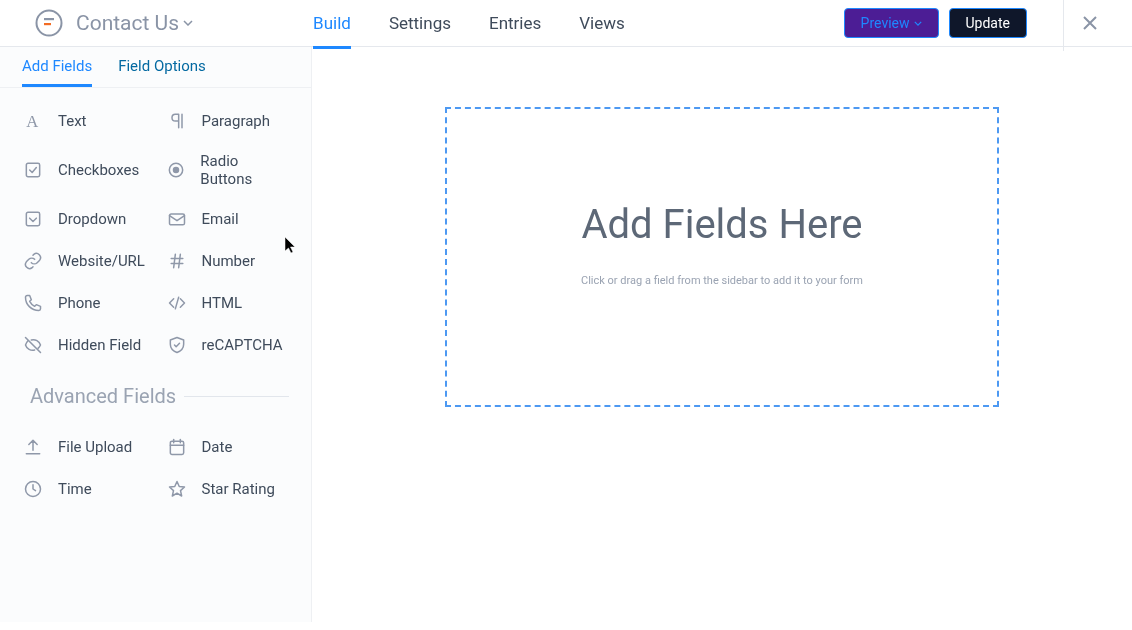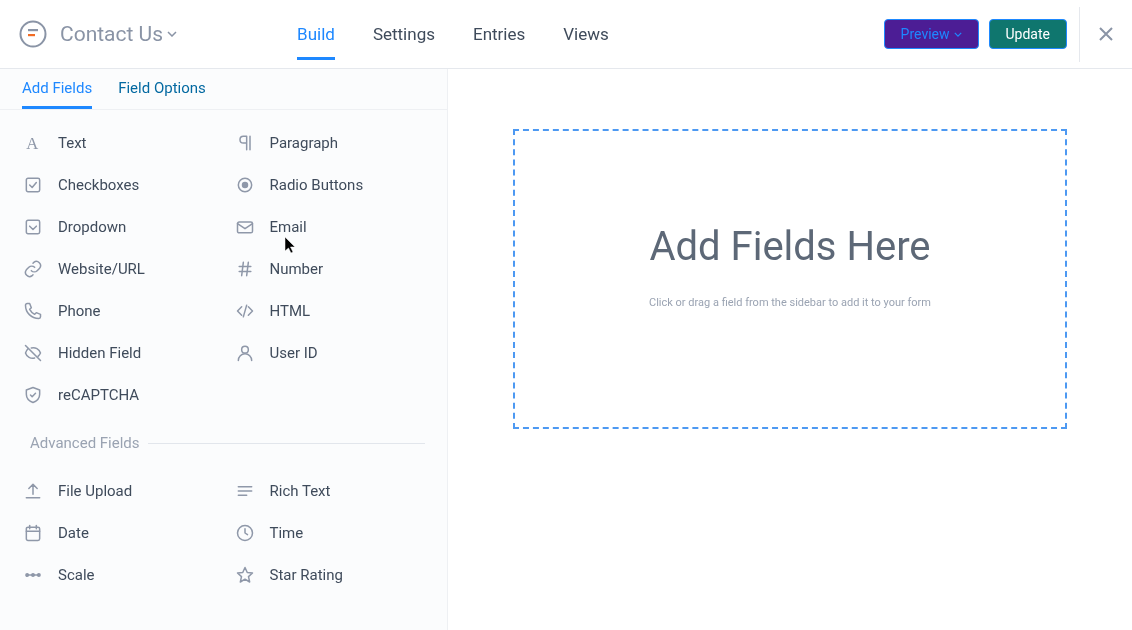--- a/index.html
+++ b/index.html
@@ -7,46 +7,46 @@
     font-family: -apple-system, BlinkMacSystemFont, "Segoe UI", Roboto, "Helvetica Neue", Arial, sans-serif;
     color: #3f4b5b;
     background: #fff;
     width: 1132px;
     height: 630px;
     overflow: hidden;
   }
   .topbar {
     display: flex;
     align-items: center;
-    height: 69px;
+    height: 47px;
     border-bottom: 1px solid #e5e8ed;
-    padding: 0 18px;
+    padding: 0 34px;
   }
   .logo {
     width: 30px; height: 30px;
     display:flex; align-items:center; justify-content:center;
     margin-right: 12px;
   }
   .title-wrap { display:flex; align-items:center; color:#8a94a6; font-size:21px; }
   .title-wrap .caret { margin-left:4px; }
   .tabs { display:flex; gap:38px; margin-left:120px; }
   .tab { font-size:17px; color:#3f4b5b; padding:16px 0; cursor:pointer; }
   .tab.active { color:#1e88ff; border-bottom:3px solid #1e88ff; padding-bottom:13px; }
   .spacer { flex:1; }
   .btn {
     font-size:14px; padding:6px 16px; border-radius:4px; cursor:pointer;
     display:inline-flex; align-items:center; gap:4px;
   }
   .btn-outline { border:1px solid #1e88ff; color:#1e88ff; background:#4c1d95; margin-right:10px; }
-  .btn-primary { background:#0f766e; color:#fff; border:1px solid #1e88ff; margin-right:12px; }
+  .btn-primary { background:#0f172a; color:#fff; border:1px solid #1e88ff; margin-right:36px; }
   .divider-v { width:1px; height:55px; background:#e5e8ed; margin-right:18px; }
   .close-x { color:#8a94a6; font-size:20px; cursor:pointer; }
   .workspace { display:flex; height:calc(100% - 55px); }
   .sidebar {
-    width:448px; background:#fbfcfd; border-right:1px solid #eef0f3;
+    width:312px; background:#fbfcfd; border-right:1px solid #eef0f3;
     display:flex; flex-direction:column;
   }
   .sidebar-tabs {
     display:flex; gap:26px; padding:10px 22px 0;
     border-bottom:1px solid #eef0f3; font-size:15px;
   }
   .sidebar-tab { padding-bottom:12px; color:#0369a1; cursor:pointer; }
   .sidebar-tab.active { color:#1e88ff; border-bottom:3px solid #1e88ff; padding-bottom:9px; }
   .field-grid {
     display:grid; grid-template-columns:1fr 1fr;
@@ -56,21 +56,21 @@
     display:flex; align-items:center; gap:14px;
     padding:10px 10px; cursor:grab; color:#3f4b5b; font-size:15px;
   }
   .ico {
     width:22px; height:22px; display:flex; align-items:center; justify-content:center;
     color:#8a94a6;
   }
   .section-label {
     display:flex; align-items:center; gap:8px;
     padding:0 22px 6px 30px; margin-top:6px;
-    color:#9aa3b2; font-size:15px;
+    color:#9aa3b2; font-size:20px;
   }
   .section-label .line { flex:1; height:1px; background:#e2e6ec; }
   .canvas {
     flex:1; padding:60px 48px; display:flex; justify-content:center; align-items:flex-start;
   }
   .dropzone {
     width:554px; height:300px;
     border:2px dashed #4d99f2;
     display:flex; flex-direction:column; align-items:center;
     padding-top:92px;
@@ -234,29 +234,20 @@
               <path d="M3 3l18 18"></path>
               <path d="M10 6a9 9 0 0111 6 15 15 0 01-3 4"></path>
               <path d="M6 7a15 15 0 00-3 5 9 9 0 0011 6"></path>
             </svg>
           </span>
           <span>Hidden Field</span>
         </div>
         <div class="field-item">
           <span class="ico">
             <svg width="20" height="20" viewBox="0 0 24 24" fill="none" stroke="#8f98a9" stroke-width="1.8" stroke-linecap="round" stroke-linejoin="round">
-              <circle cx="12" cy="8" r="4"></circle>
-              <path d="M4 21a8 8 0 0116 0"></path>
-            </svg>
-          </span>
-          <span>User ID</span>
-        </div>
-        <div class="field-item">
-          <span class="ico">
-            <svg width="20" height="20" viewBox="0 0 24 24" fill="none" stroke="#8f98a9" stroke-width="1.8" stroke-linecap="round" stroke-linejoin="round">
               <path d="M12 3l8 3v5c0 5-3 8-8 10-5-2-8-5-8-10V6z"></path>
               <path d="M9 12l2 2 4-4"></path>
             </svg>
           </span>
           <span>reCAPTCHA</span>
         </div>
         <div></div>
       </div>
 
     <div class="section-label">
@@ -270,57 +261,36 @@
             <svg width="20" height="20" viewBox="0 0 24 24" fill="none" stroke="#8f98a9" stroke-width="1.8" stroke-linecap="round" stroke-linejoin="round">
               <path d="M12 16V4M7 9l5-5 5 5"></path>
               <path d="M4 20h16"></path>
             </svg>
           </span>
           <span>File Upload</span>
         </div>
         <div class="field-item">
           <span class="ico">
             <svg width="20" height="20" viewBox="0 0 24 24" fill="none" stroke="#8f98a9" stroke-width="1.8" stroke-linecap="round" stroke-linejoin="round">
-              <line x1="4" y1="7" x2="20" y2="7"></line>
-              <line x1="4" y1="12" x2="20" y2="12"></line>
-              <line x1="4" y1="17" x2="14" y2="17"></line>
-            </svg>
-          </span>
-          <span>Rich Text</span>
-        </div>
-        <div class="field-item">
-          <span class="ico">
-            <svg width="20" height="20" viewBox="0 0 24 24" fill="none" stroke="#8f98a9" stroke-width="1.8" stroke-linecap="round" stroke-linejoin="round">
               <rect x="4" y="5" width="16" height="16" rx="2"></rect>
               <line x1="4" y1="10" x2="20" y2="10"></line>
               <line x1="8" y1="3" x2="8" y2="7"></line>
               <line x1="16" y1="3" x2="16" y2="7"></line>
             </svg>
           </span>
           <span>Date</span>
         </div>
         <div class="field-item">
           <span class="ico">
             <svg width="20" height="20" viewBox="0 0 24 24" fill="none" stroke="#8f98a9" stroke-width="1.8" stroke-linecap="round" stroke-linejoin="round">
               <circle cx="12" cy="12" r="9"></circle>
               <path d="M12 7v5l3 2"></path>
             </svg>
           </span>
           <span>Time</span>
-        </div>
-        <div class="field-item">
-          <span class="ico">
-            <svg width="20" height="20" viewBox="0 0 24 24" fill="none" stroke="#8f98a9" stroke-width="1.8" stroke-linecap="round" stroke-linejoin="round">
-              <circle cx="5" cy="12" r="1.5" fill="#8f98a9"></circle>
-              <circle cx="12" cy="12" r="1.5" fill="#8f98a9"></circle>
-              <circle cx="19" cy="12" r="1.5" fill="#8f98a9"></circle>
-              <line x1="5" y1="12" x2="19" y2="12"></line>
-            </svg>
-          </span>
-          <span>Scale</span>
         </div>
         <div class="field-item">
           <span class="ico">
             <svg width="20" height="20" viewBox="0 0 24 24" fill="none" stroke="#8f98a9" stroke-width="1.8" stroke-linecap="round" stroke-linejoin="round">
               <path d="M12 3l2.7 6 6.3.6-4.8 4.4 1.4 6.4L12 17l-5.6 3.4 1.4-6.4L3 9.6 9.3 9z"></path>
             </svg>
           </span>
           <span>Star Rating</span>
         </div>
       </div>

